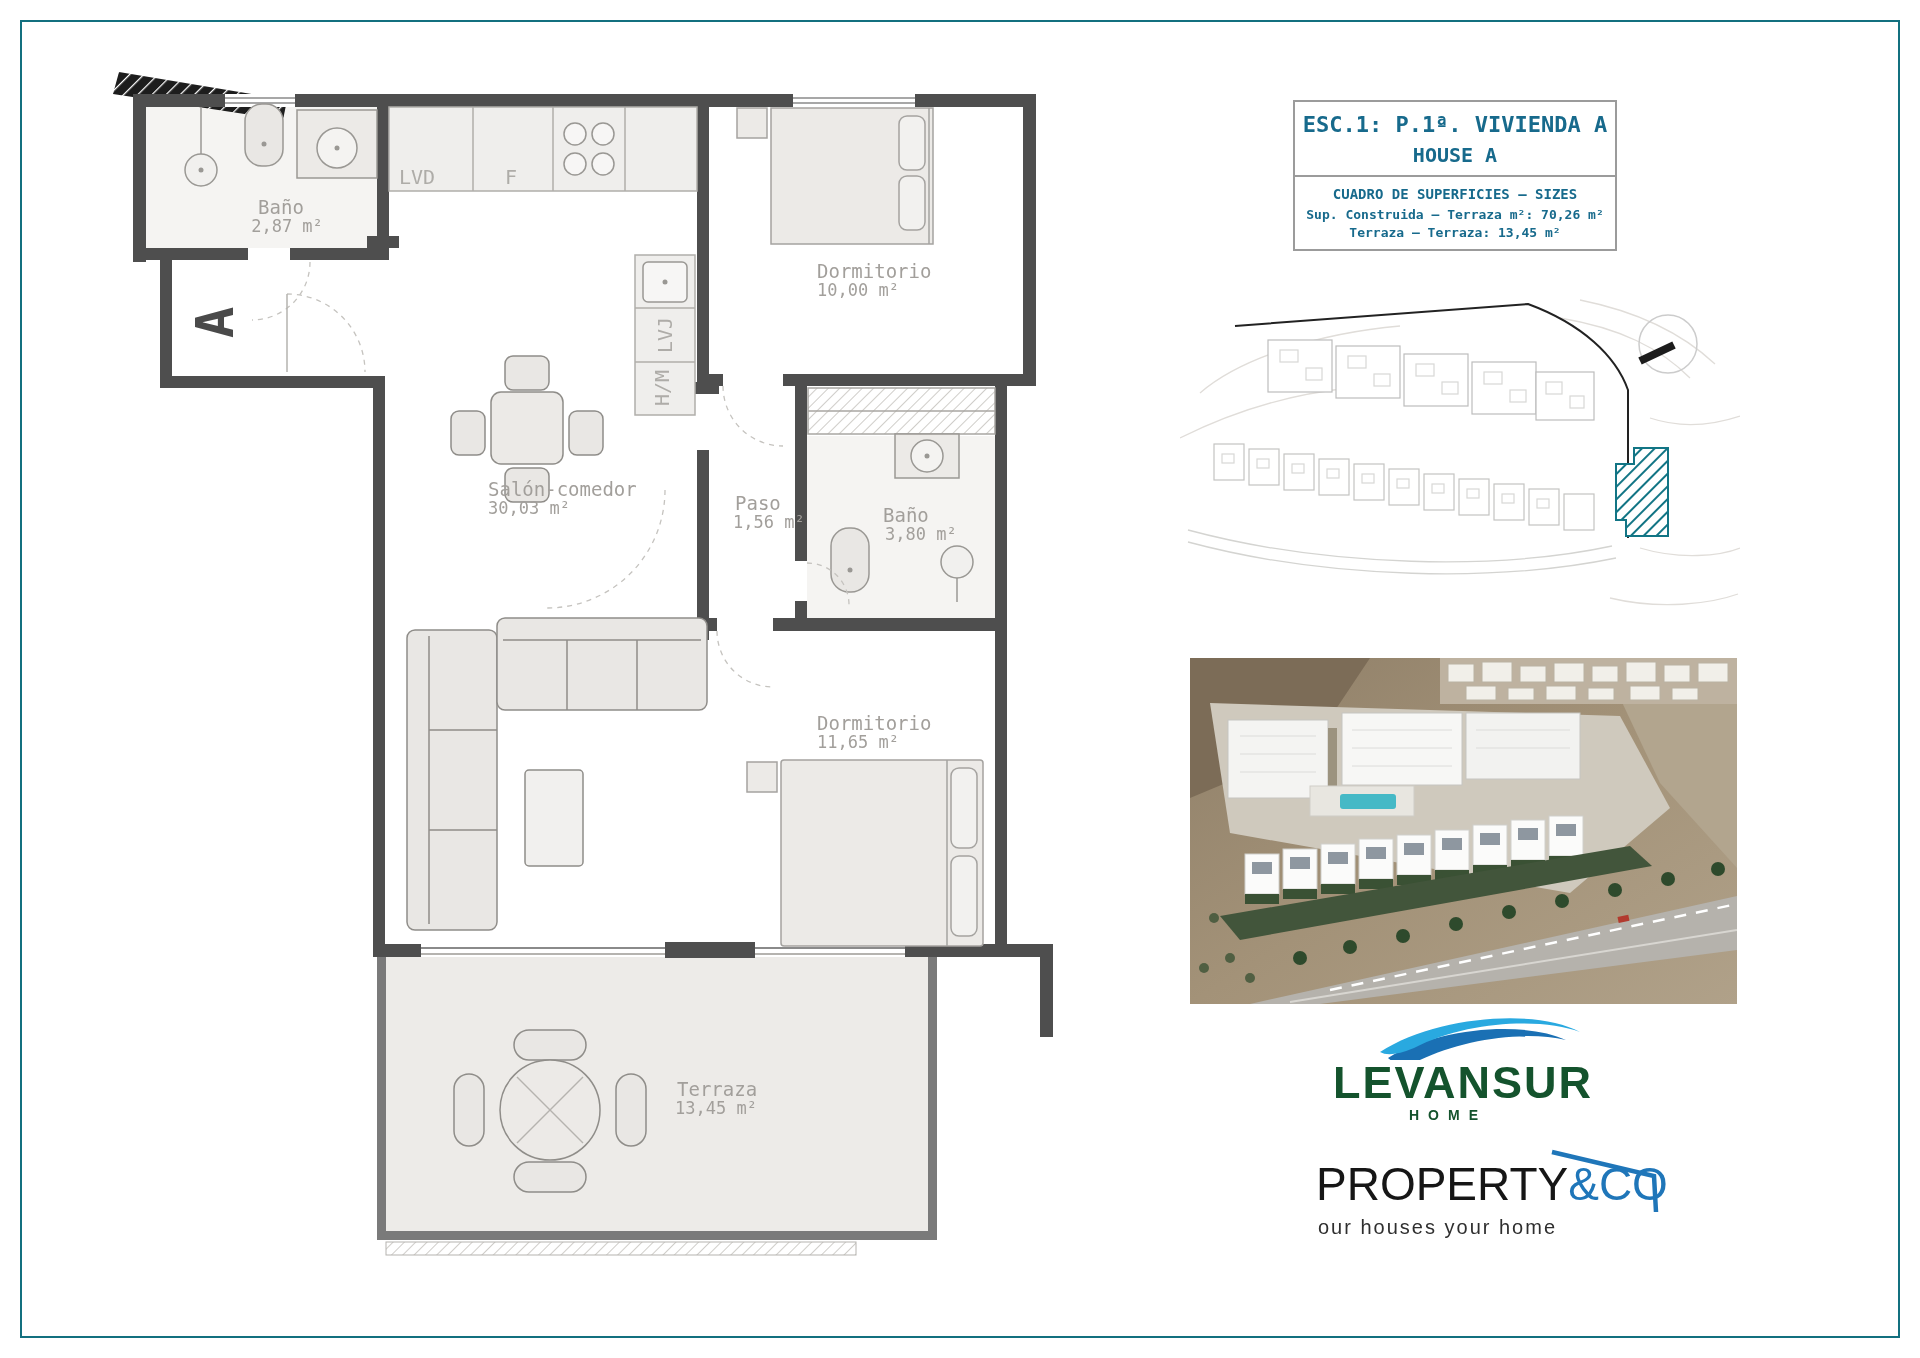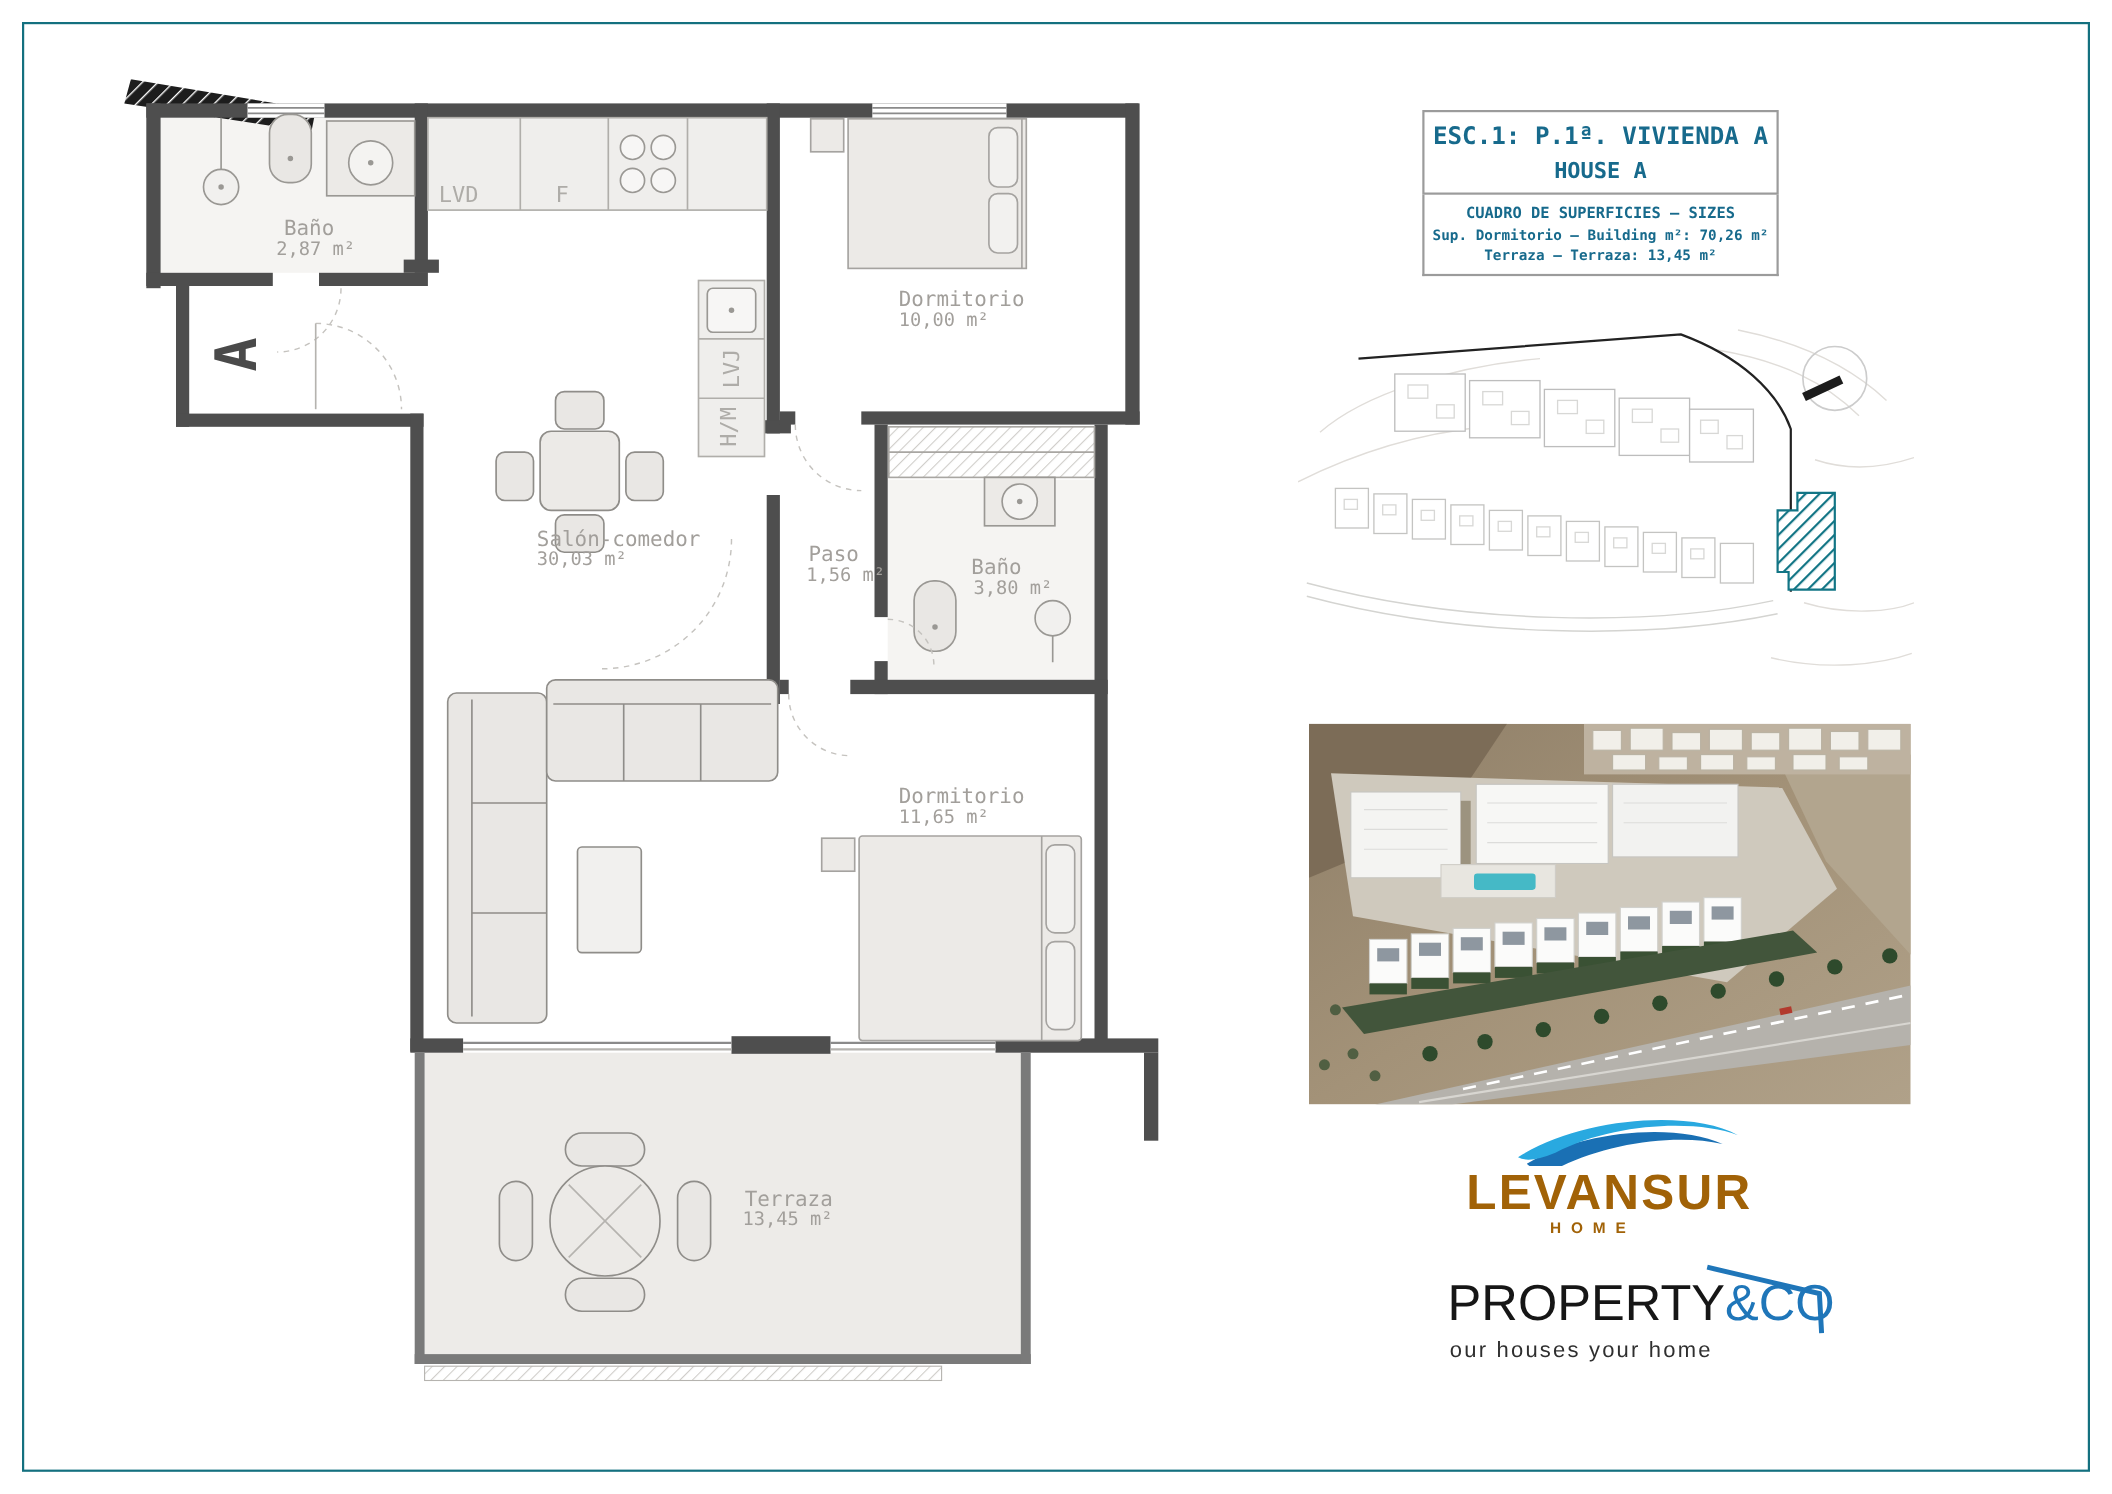--- a/index.html
+++ b/index.html
@@ -12,21 +12,21 @@
   .title-block{position:absolute;left:1293px;top:100px;width:324px;
                font-family:"DejaVu Sans Mono",monospace;color:#176a8c;text-align:center;}
   .title-box{border:2px solid #9b9b9b;padding:10px 4px 8px 4px;}
   .title-line1{font-size:22px;font-weight:bold;letter-spacing:0px;white-space:nowrap;}
   .title-line2{font-size:20px;font-weight:bold;margin-top:6px;}
   .sizes-box{border:2px solid #9b9b9b;border-top:none;padding:9px 3px 9px 3px;}
   .sizes-title{font-size:14px;font-weight:bold;margin-bottom:5px;}
   .size-row{font-size:13px;font-weight:bold;white-space:nowrap;margin-top:3px;}
   
   .levansur{position:absolute;left:1318px;top:1014px;width:290px;height:128px;text-align:center;
-            color:#a16207;}
+            color:#14532d;}
   .lev-word{font-size:45px;font-weight:bold;letter-spacing:2px;line-height:1;margin-top:-4px;}
   .lev-sub{font-size:14px;font-weight:bold;letter-spacing:9px;margin-top:2px;margin-left:-30px;}
   
   .property{position:absolute;left:1314px;top:1144px;width:370px;height:104px;text-align:center;}
   svg text{font-family:"DejaVu Sans Mono",monospace;}
   .plan-label{fill:#a29f9b;font-size:19px;}
   .plan-label2{fill:#a29f9b;font-size:17px;}
   .appl-label{fill:#aeaca8;font-size:20px;}
 </style>
 </head>
@@ -233,21 +233,21 @@
   </svg>
 
   <div class="title-block">
     <div class="title-box">
       <div class="title-line1">ESC.1: P.1ª. VIVIENDA A</div>
       <div class="title-line2">HOUSE A</div>
     </div>
     <div class="sizes-box">
       <div class="sizes-title">CUADRO DE SUPERFICIES – SIZES</div>
       <div class="size-row">
-        <span>Sup. Dormitorio – Building m²:</span>
+        <span>Sup. Construida – Terraza m²:</span>
         <span>70,26 m²</span>
       </div>
       <div class="size-row">
         <span>Terraza – Terraza:</span>
         <span>13,45 m²</span>
       </div>
     </div>
   </div>
 
   <svg class="abs" style="left:1180px;top:298px;" width="560" height="348" viewBox="0 0 560 348">

